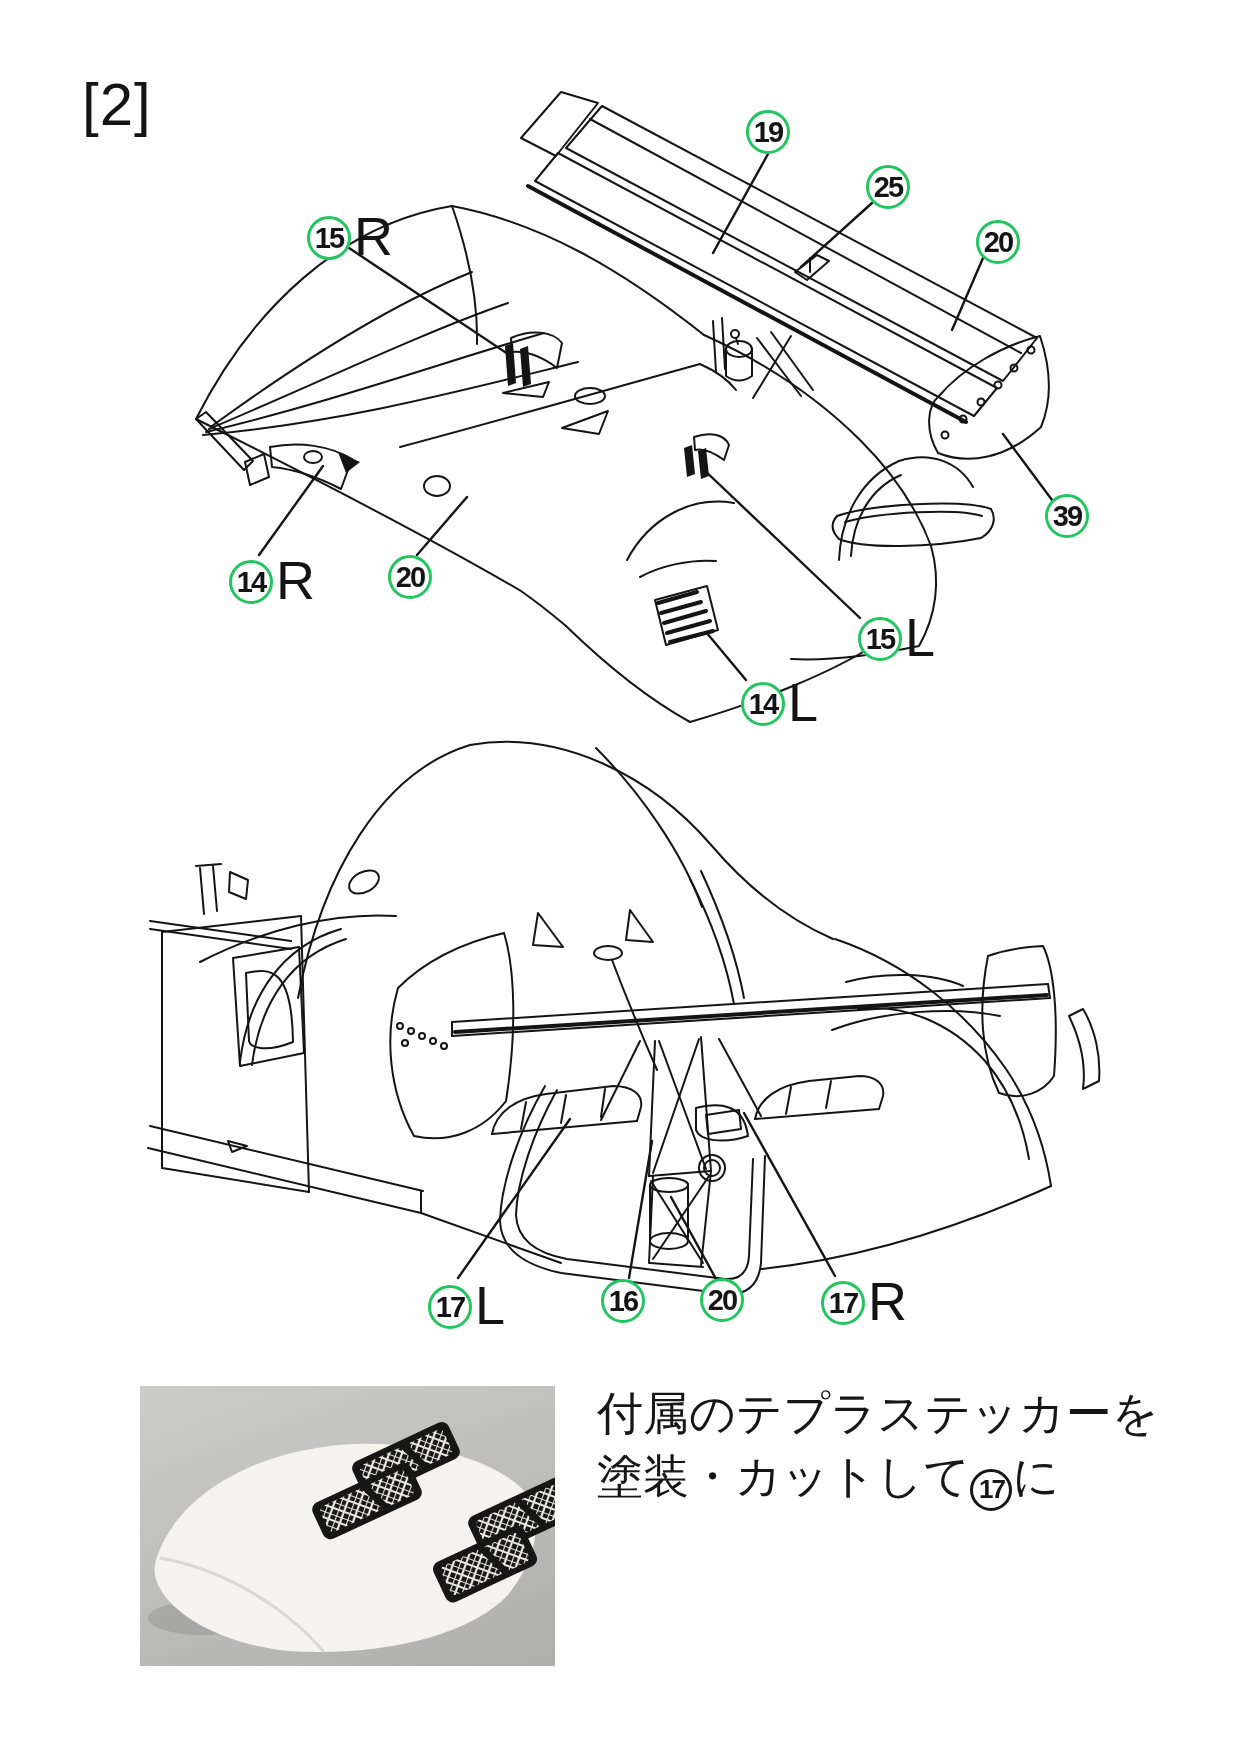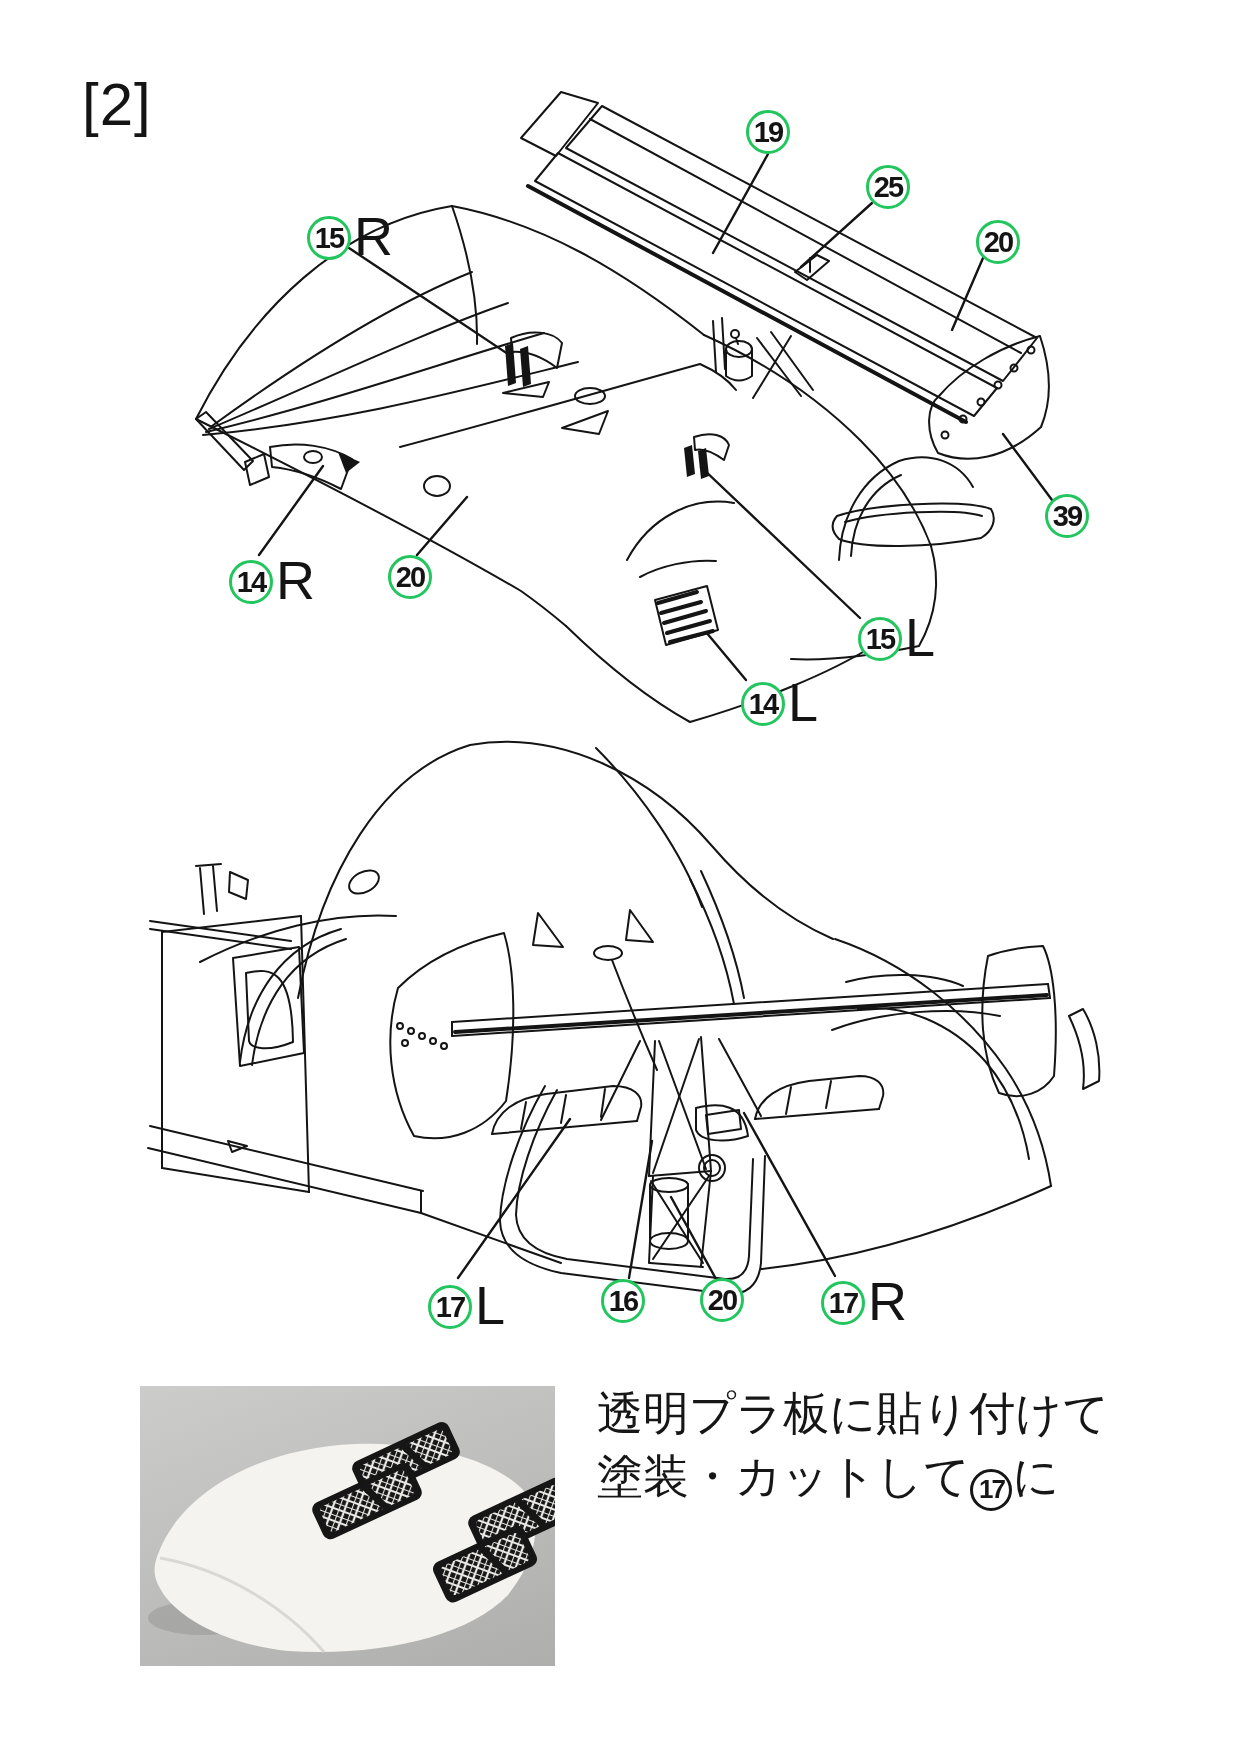--- a/index.html
+++ b/index.html
@@ -290,17 +290,17 @@
       </g>
       <g transform="translate(345,178) rotate(-25)">
         <rect x="-50" y="-22" width="100" height="44" rx="8" fill="#161616"></rect>
         <rect x="-43" y="-16" width="86" height="32" rx="5" fill="url(#mesh)"></rect>
         <line x1="2" y1="-20" x2="17" y2="20" stroke="#161616" stroke-width="7"></line>
       </g>
     </svg>
   </div>
 
   <div class="note">
-    <div class="note-line">透明プラ板に貼り付けて</div>
+    <div class="note-line">付属のテプラステッカーを</div>
     <div class="note-line"><span>塗装・カットして</span><span class="note-circ">17</span><span>に</span></div>
   </div>
 
 </div>
 
 </body></html>

